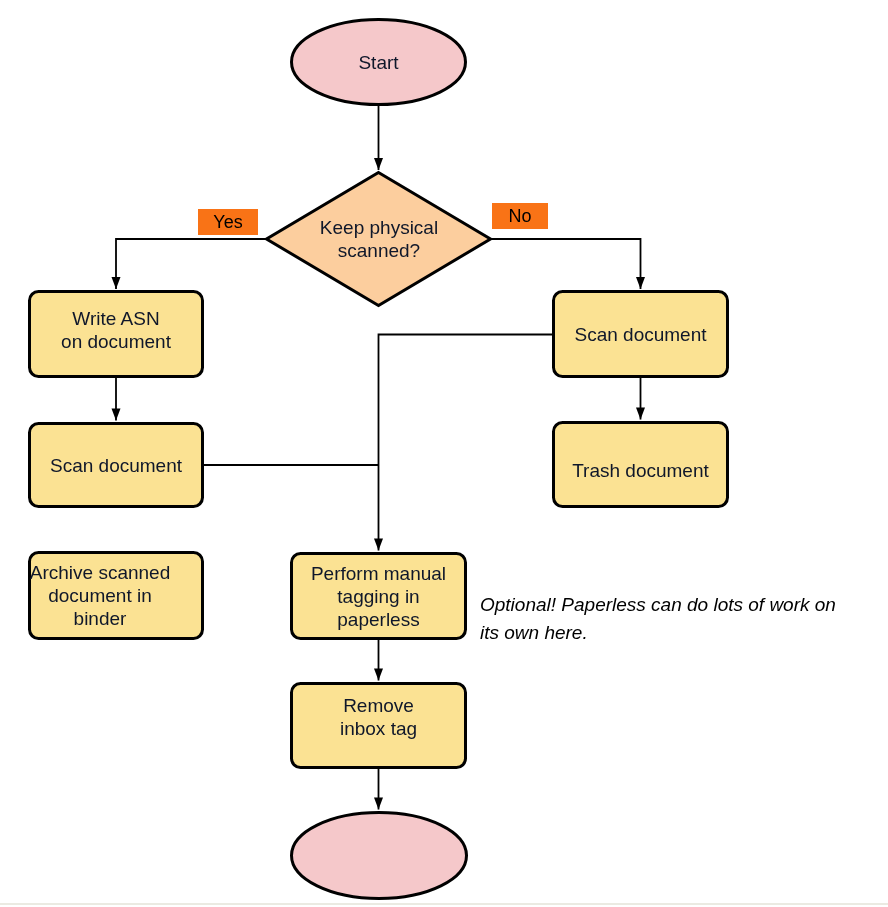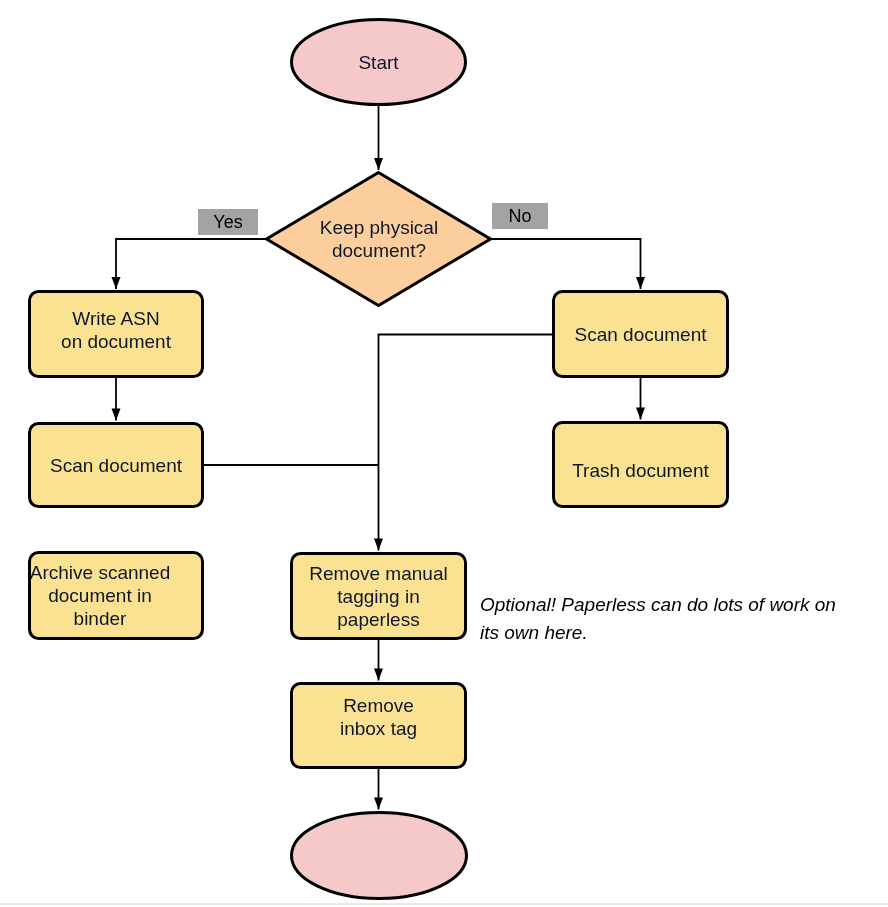--- a/index.html
+++ b/index.html
@@ -41,21 +41,21 @@
     color: #0f172a;
   }
   .edge-label {
     position: absolute;
     display: flex;
     align-items: center;
     justify-content: center;
     text-align: center;
     font-size: 18px;
     color: #000000;
-    background: #a3a3a3;
+    background: #f97316;
   }
   .note {
     position: absolute;
     left: 480px;
     top: 591px;
     width: 414px;
     font-size: 19px;
     line-height: 28px;
     font-style: italic;
     color: #000000;
@@ -100,30 +100,30 @@
     <rect class="shape" x="29.5" y="552.5" width="173" height="86" rx="9" fill="#FBE293"></rect>
     <rect class="shape" x="553.5" y="291.5" width="174" height="85" rx="9" fill="#FBE293"></rect>
     <rect class="shape" x="553.5" y="422.5" width="174" height="84" rx="9" fill="#FBE293"></rect>
     <rect class="shape" x="291.5" y="553.5" width="174" height="85" rx="9" fill="#FBE293"></rect>
     <rect class="shape" x="291.5" y="683.5" width="174" height="84" rx="9" fill="#FBE293"></rect>
     <ellipse class="shape" cx="379" cy="855.5" rx="87.5" ry="43" fill="#F5C8CA"></ellipse>
   </svg>
 
   <div class="node-label" style="left:290px;top:18px;width:177px;height:88px">Start</div>
   <div class="node-label" style="left:267px;top:172px;width:224px;height:134px">Keep physical
-document?</div>
+scanned?</div>
   <div class="node-label" style="left:28px;top:294px;width:176px;height:72px">Write ASN
 on document</div>
   <div class="node-label" style="left:28px;top:422px;width:176px;height:86px">Scan document</div>
   <div class="node-label" style="left:28px;top:551px;width:144px;height:89px">Archive scanned
 document in
 binder</div>
   <div class="node-label" style="left:552px;top:290px;width:177px;height:88px">Scan document</div>
   <div class="node-label" style="left:552px;top:421px;width:177px;height:99px">Trash document</div>
-  <div class="node-label" style="left:290px;top:552px;width:177px;height:88px">Remove manual
+  <div class="node-label" style="left:290px;top:552px;width:177px;height:88px">Perform manual
 tagging in
 paperless</div>
   <div class="node-label" style="left:290px;top:682px;width:177px;height:70px">Remove
 inbox tag</div>
 
   <div class="edge-label" style="left:198px;top:209px;width:60px;height:26px">Yes</div>
   <div class="edge-label" style="left:492px;top:203px;width:56px;height:26px">No</div>
 
   <div class="note">Optional! Paperless can do lots of work on
 its own here.</div>

